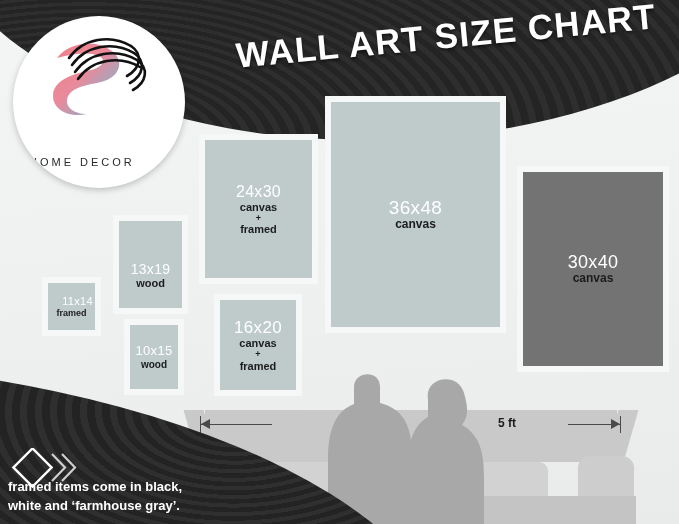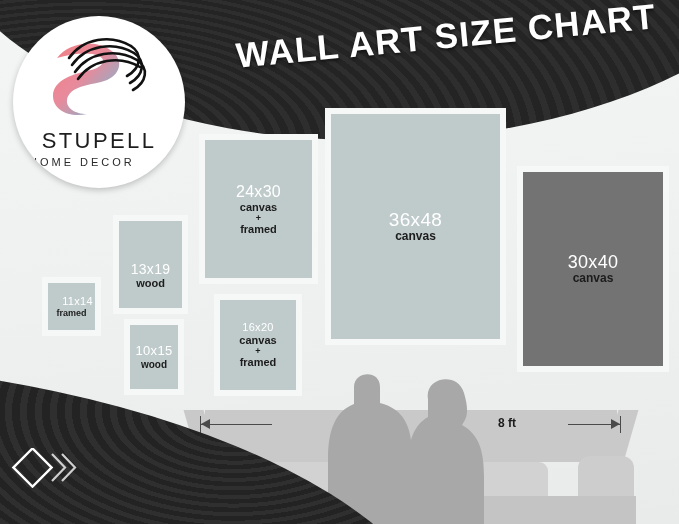--- a/index.html
+++ b/index.html
@@ -188,21 +188,20 @@
       <g fill="none" stroke="#111111" stroke-width="2.6" stroke-linecap="round">
         <path d="M30 30 C44 10 72 6 92 18"></path>
         <path d="M33 37 C47 17 75 13 95 25"></path>
         <path d="M36 44 C50 24 78 20 98 32"></path>
         <path d="M39 51 C53 31 81 27 101 39"></path>
         <path d="M92 18 C104 26 102 40 88 48"></path>
         <path d="M95 25 C107 33 105 47 91 55"></path>
         <path d="M98 32 C110 40 108 54 94 62"></path>
       </g>
     </svg>
-    <div class="logo-name">STUPELL</div>
     <div class="logo-sub">HOME DECOR</div>
   </div>
 
   <div id="frames">
       <div class="frame" style="left: 48px; top: 283px; width: 47px; height: 47px; background: rgb(191, 202, 203);">
         <div class="sz" style="font-size: 11px; margin-left: 12px;">11x14</div>
         <div class="md" style="font-size: 9px;">framed</div>
       </div>
       <div class="frame" style="left: 119px; top: 221px; width: 63px; height: 87px; background: rgb(191, 202, 203);">
         <div class="sz" style="font-size: 14px; margin-top: 22px;">13x19</div>
@@ -212,26 +211,26 @@
         <div class="sz" style="font-size: 13px;">10x15</div>
         <div class="md" style="font-size: 10px;">wood</div>
       </div>
       <div class="frame" style="left: 205px; top: 140px; width: 107px; height: 138px; background: rgb(191, 202, 203);">
         <div class="sz" style="font-size: 16px;">24x30</div>
         <div class="md" style="font-size: 11px;">canvas</div>
         <div class="md" style="font-size: 9px;">+</div>
         <div class="md" style="font-size: 11px;">framed</div>
       </div>
       <div class="frame" style="left: 220px; top: 300px; width: 76px; height: 90px; background: rgb(191, 202, 203);">
-        <div class="sz" style="font-size: 11px;">16x20</div>
+        <div class="sz" style="font-size: 17px;">16x20</div>
         <div class="md" style="font-size: 11px;">canvas</div>
         <div class="md" style="font-size: 9px;">+</div>
         <div class="md" style="font-size: 11px;">framed</div>
       </div>
-      <div class="frame" style="left: 331px; top: 114px; width: 169px; height: 225px; background: rgb(191, 202, 203);">
+      <div class="frame" style="left: 331px; top: 102px; width: 169px; height: 225px; background: rgb(191, 202, 203);">
         <div class="sz" style="font-size: 19px;">36x48</div>
         <div class="md" style="font-size: 12px;">canvas</div>
       </div>
       <div class="frame" style="left: 523px; top: 172px; width: 140px; height: 194px; background: #737373;">
         <div class="sz" style="font-size: 18px;">30x40</div>
         <div class="md" style="font-size: 12px;">canvas</div>
       </div>
     </div>
 
   <div>
@@ -249,33 +248,37 @@
 
       <path d="M112 44 C108 22 142 16 148 38 C154 58 150 64 146 70 C164 80 168 98 168 122 L168 169 L92 169 L92 110 C92 86 98 70 112 62 Z" fill="#a8a8a8"></path>
     </svg>
   </div>
 
   <div>
     <div class="meas-cap" style="left:200px;"></div>
     <div class="meas-line" style="left:200px;width:72px;"></div>
     <div class="arrowhead" style="left:201px;border-top:5px solid transparent;border-bottom:5px solid transparent;border-right:9px solid #4a4a4a;"></div>
 
-    <div class="meas-label" style="left:498px;">8 ft</div>
+    <div class="meas-label" style="left:498px;">5 ft</div>
 
     <div class="meas-line" style="left:568px;width:52px;"></div>
     <div class="arrowhead" style="left:611px;border-top:5px solid transparent;border-bottom:5px solid transparent;border-left:9px solid #4a4a4a;"></div>
     <div class="meas-cap" style="left:620px;"></div>
   </div>
 
   <div class="bot-swoosh"></div>
 
   <svg class="diamond-icon" viewBox="0 0 74 40">
     <g fill="none" stroke="#ffffff" stroke-width="2.4">
       <rect x="9" y="6" width="27" height="27" transform="rotate(45 22.5 19.5)"></rect>
     </g>
     <g fill="none" stroke="#cfcfcf" stroke-width="2.2">
       <path d="M42 6 L55 19.5 L42 33"></path>
       <path d="M52 6 L65 19.5 L52 33"></path>
     </g>
   </svg>
 
+  <div class="footer-text">
+    <div>framed items come in black,</div>
+    <div>white and ‘farmhouse gray’.</div>
+  </div>
 
 </div>
 
 </body></html>

